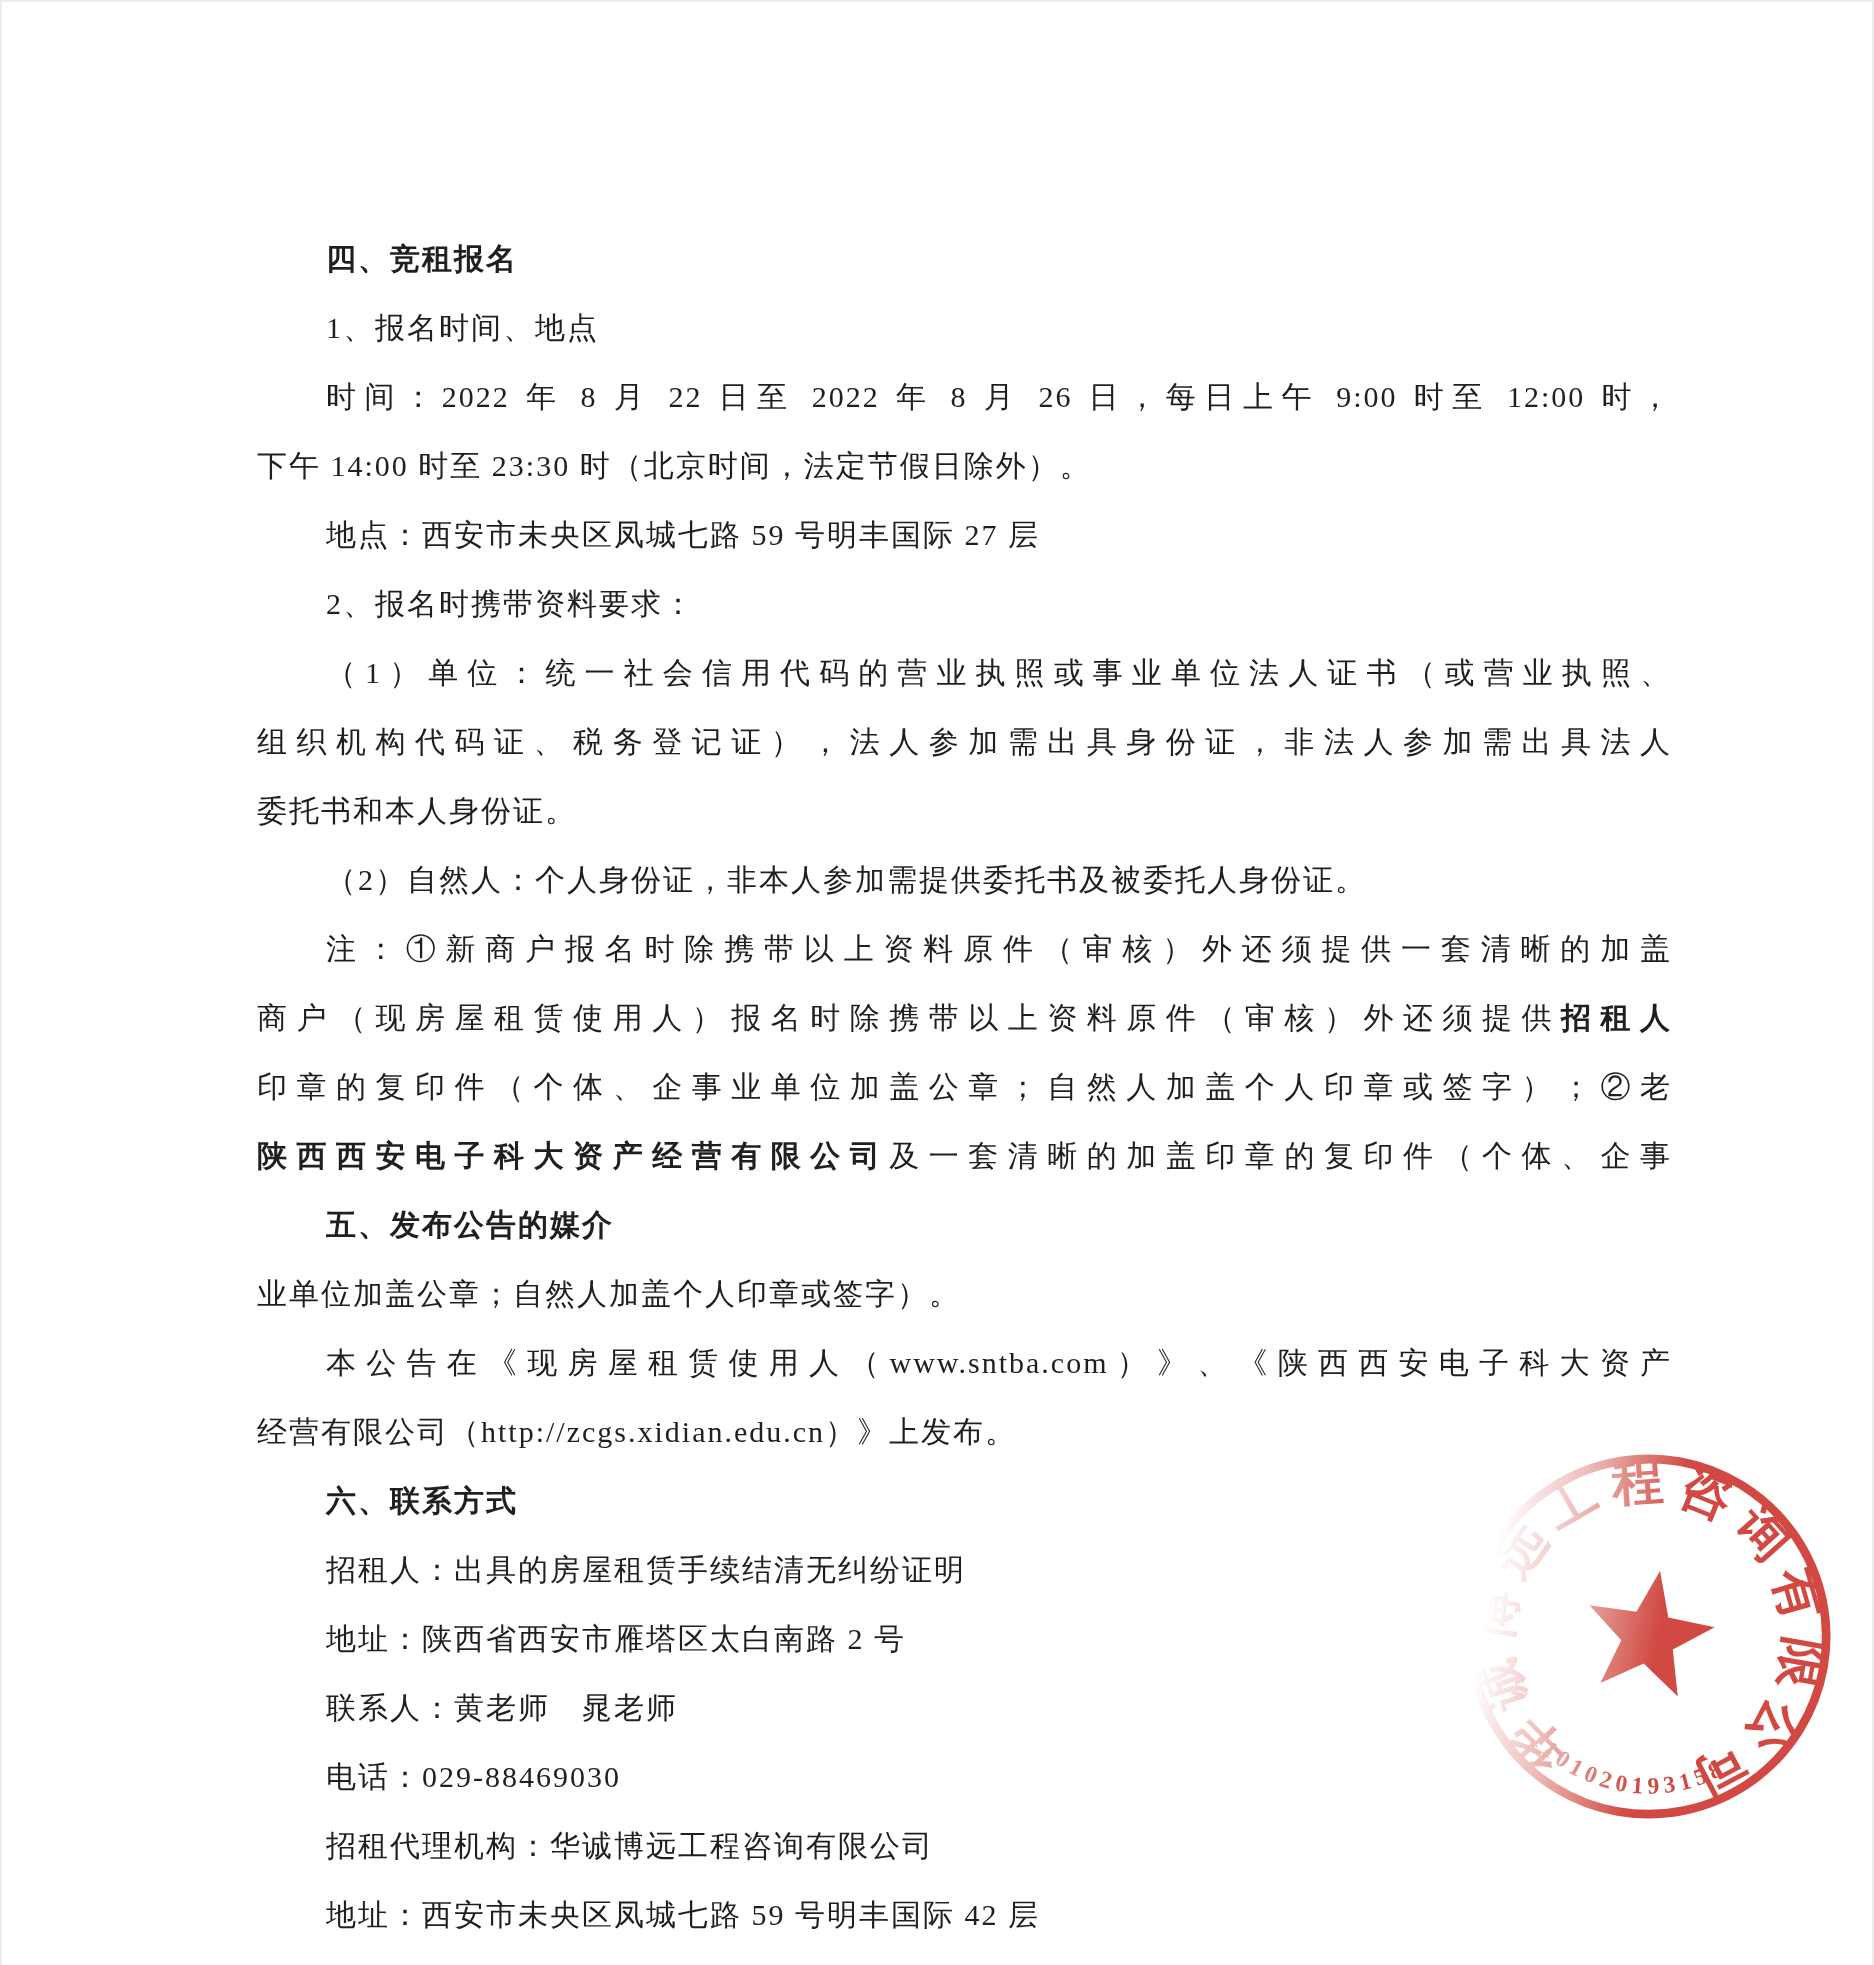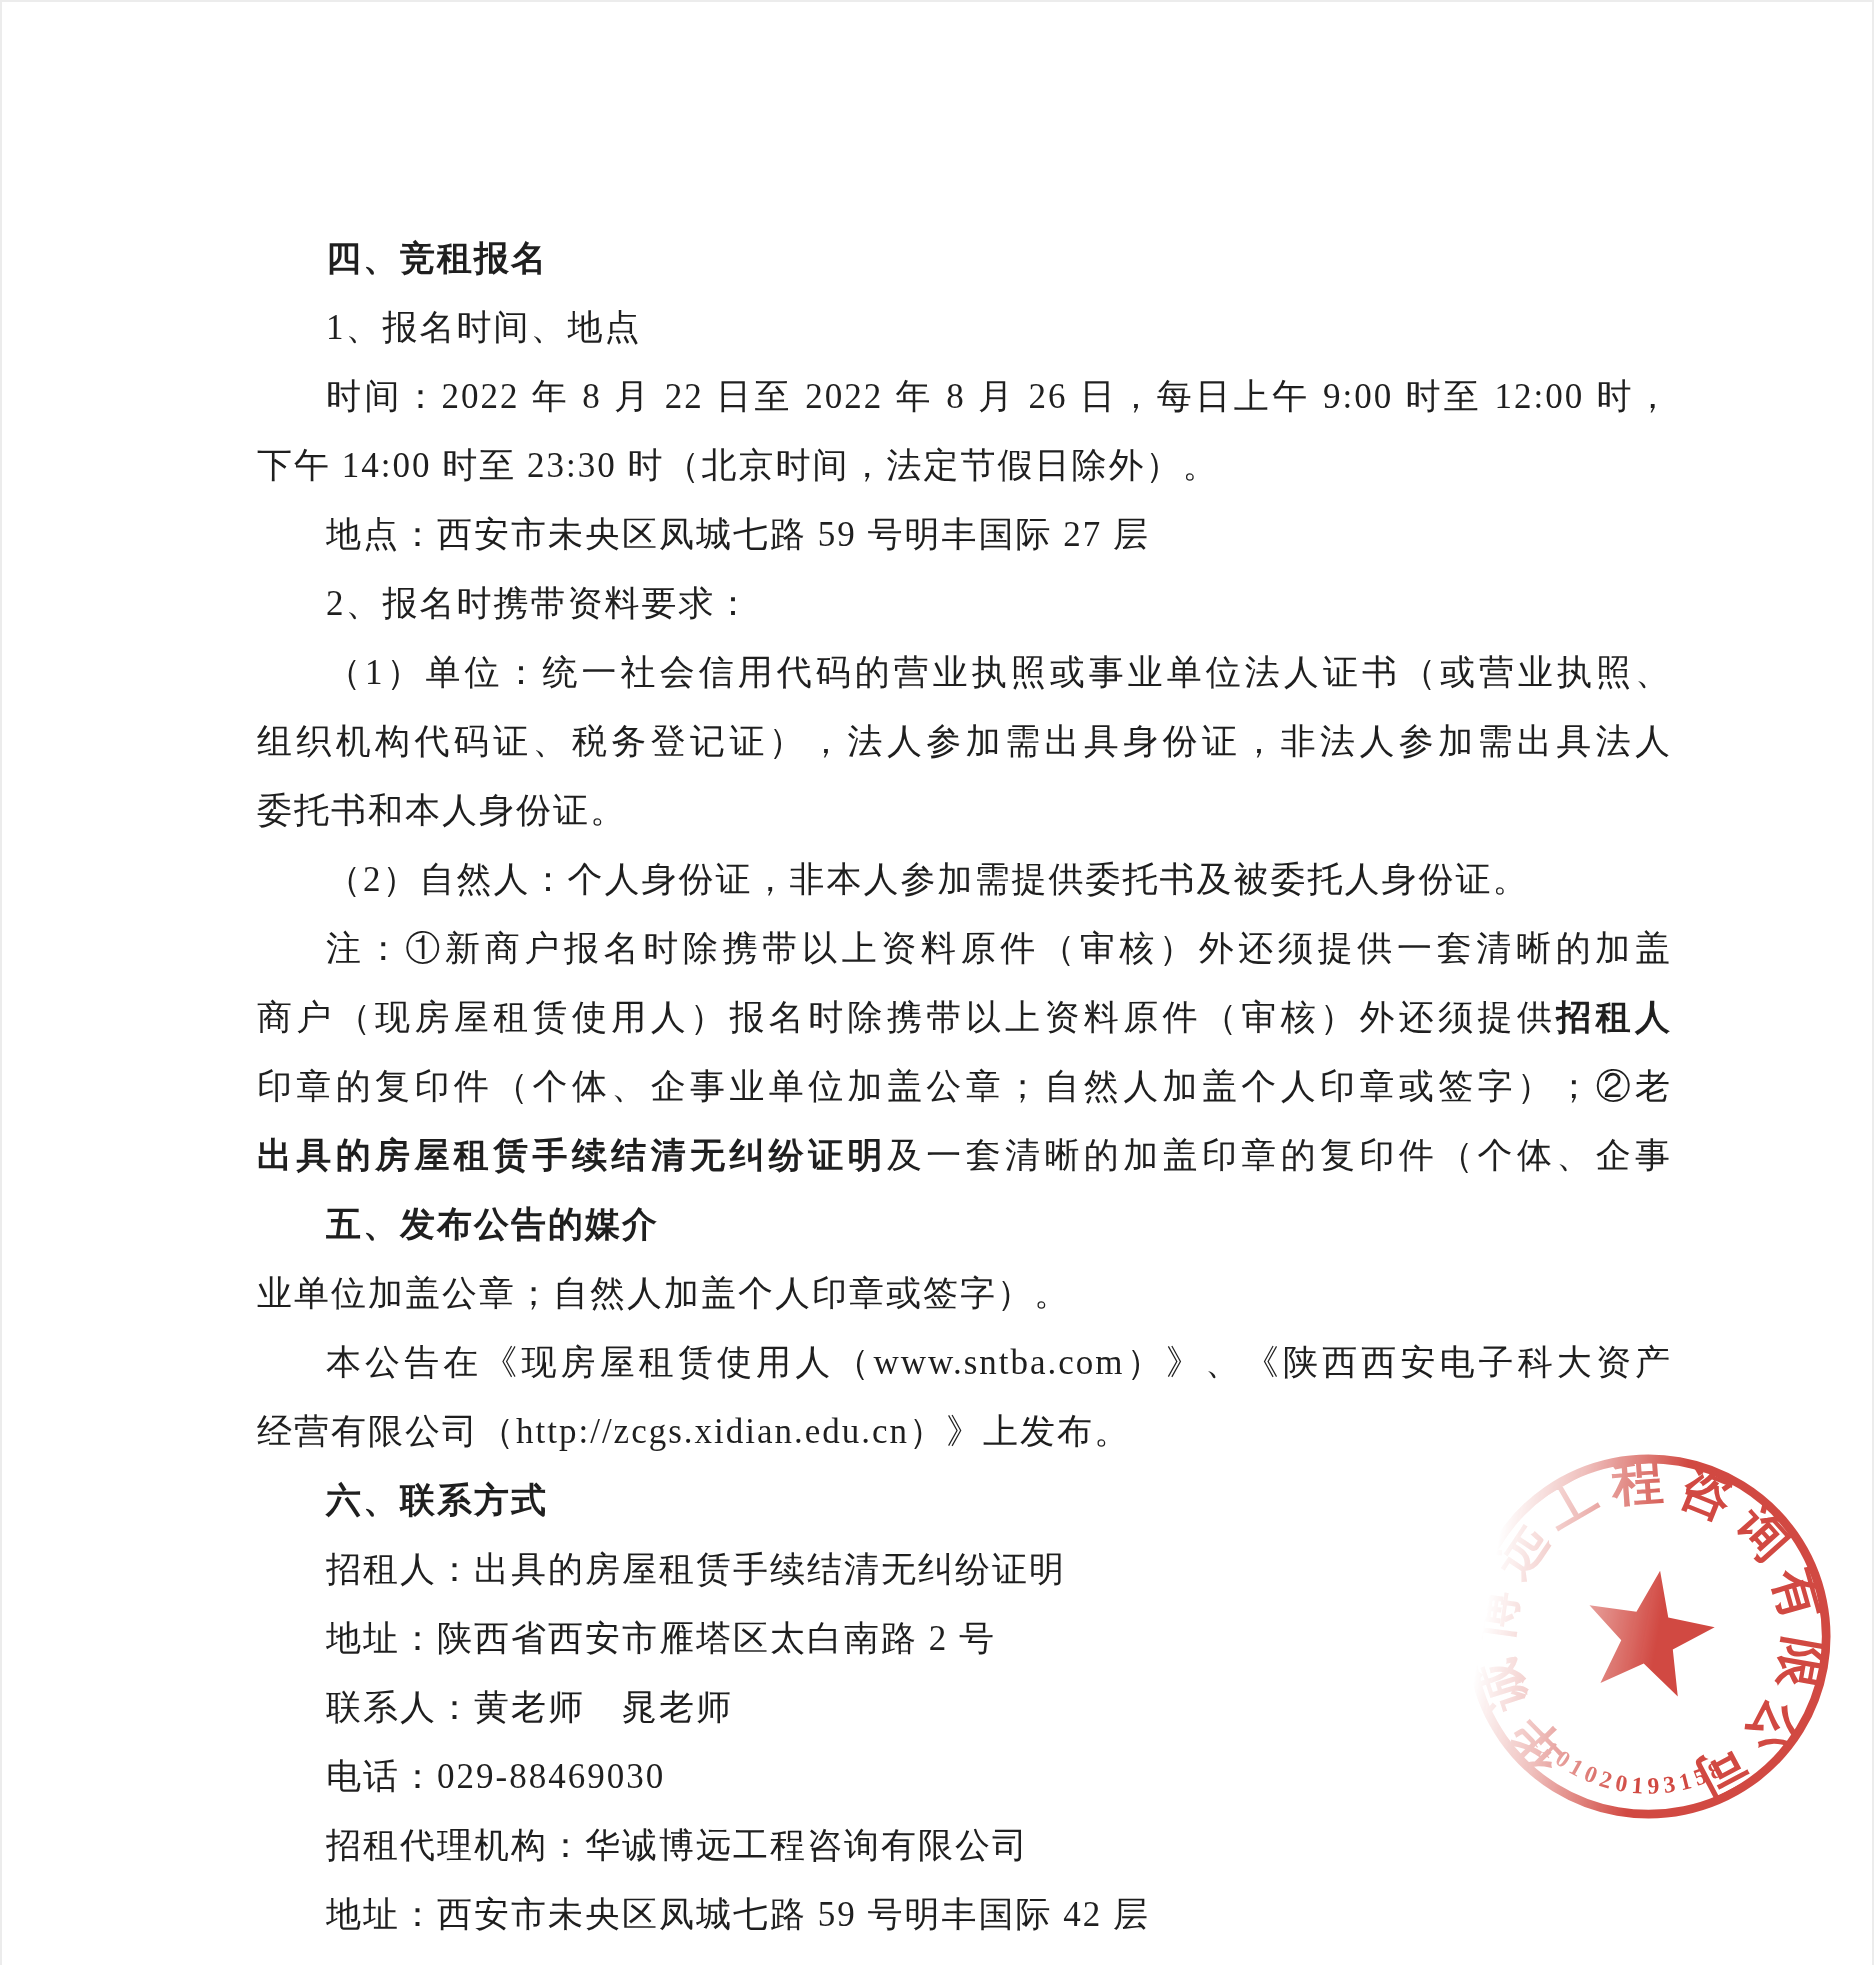--- a/index.html
+++ b/index.html
@@ -3,21 +3,21 @@
 <meta charset="utf-8">
 <style>
   html,body{margin:0;padding:0;background:#ffffff;}
   .page{
     position:relative;width:1874px;height:2646px;background:#ffffff;
     font-family:"Liberation Serif","DejaVu Serif",serif;color:#1f1f1f;
     overflow:hidden;box-shadow:inset 0 0 0 2px #ececec;
   }
   .content{position:absolute;left:257px;top:224px;width:1415px;z-index:2;}
   .doc-line{
-    height:69px;line-height:69px;font-size:35px;letter-spacing:2px;
+    height:69px;line-height:69px;font-size:30px;letter-spacing:2px;
     white-space:normal;
   }
   .doc-line.indent{padding-left:69px;}
   .doc-line.fill{text-align:justify;text-align-last:justify;}
   .doc-line .b,.doc-line.heading span{font-weight:bold;}
   .stamp{position:absolute;z-index:1;}
   .stamp svg{width:100%;height:100%;display:block;}
   .stamp-right{
     left:1450px;top:1438px;width:397px;height:397px;opacity:.95;
     -webkit-mask-image:linear-gradient(100deg,transparent 14%,rgba(0,0,0,.35) 30%,#000 52%);
@@ -56,21 +56,21 @@
       <div class="doc-line"><span>下午 14:00 时至 23:30 时（北京时间，法定节假日除外）。</span></div>
       <div class="doc-line indent"><span>地点：西安市未央区凤城七路 59 号明丰国际 27 层</span></div>
       <div class="doc-line indent"><span>2、报名时携带资料要求：</span></div>
       <div class="doc-line indent fill"><span>（1）单位：统一社会信用代码的营业执照或事业单位法人证书（或营业执照、</span></div>
       <div class="doc-line fill"><span>组织机构代码证、税务登记证），法人参加需出具身份证，非法人参加需出具法人</span></div>
       <div class="doc-line"><span>委托书和本人身份证。</span></div>
       <div class="doc-line indent"><span>（2）自然人：个人身份证，非本人参加需提供委托书及被委托人身份证。</span></div>
       <div class="doc-line indent fill"><span>注：①新商户报名时除携带以上资料原件（审核）外还须提供一套清晰的加盖</span></div>
       <div class="doc-line fill"><span>商户（现房屋租赁使用人）报名时除携带以上资料原件（审核）外还须提供</span><span class="b">招租人</span></div>
       <div class="doc-line fill"><span>印章的复印件（个体、企事业单位加盖公章；自然人加盖个人印章或签字）；②老</span></div>
-      <div class="doc-line fill"><span class="b">出具的房屋租赁手续结清无纠纷证明</span><span>及一套清晰的加盖印章的复印件（个体、企事</span></div>
+      <div class="doc-line fill"><span class="b">陕西西安电子科大资产经营有限公司</span><span>及一套清晰的加盖印章的复印件（个体、企事</span></div>
       <div class="doc-line indent heading"><span class="b">五、发布公告的媒介</span></div>
       <div class="doc-line"><span>业单位加盖公章；自然人加盖个人印章或签字）。</span></div>
       <div class="doc-line indent fill"><span>本公告在《现房屋租赁使用人（www.sntba.com）》、《陕西西安电子科大资产</span></div>
       <div class="doc-line"><span>经营有限公司（http://zcgs.xidian.edu.cn）》上发布。</span></div>
       <div class="doc-line indent heading"><span class="b">六、联系方式</span></div>
       <div class="doc-line indent"><span>招租人：出具的房屋租赁手续结清无纠纷证明</span></div>
       <div class="doc-line indent"><span>地址：陕西省西安市雁塔区太白南路 2 号</span></div>
       <div class="doc-line indent"><span>联系人：黄老师　晁老师</span></div>
       <div class="doc-line indent"><span>电话：029-88469030</span></div>
       <div class="doc-line indent"><span>招租代理机构：华诚博远工程咨询有限公司</span></div>

